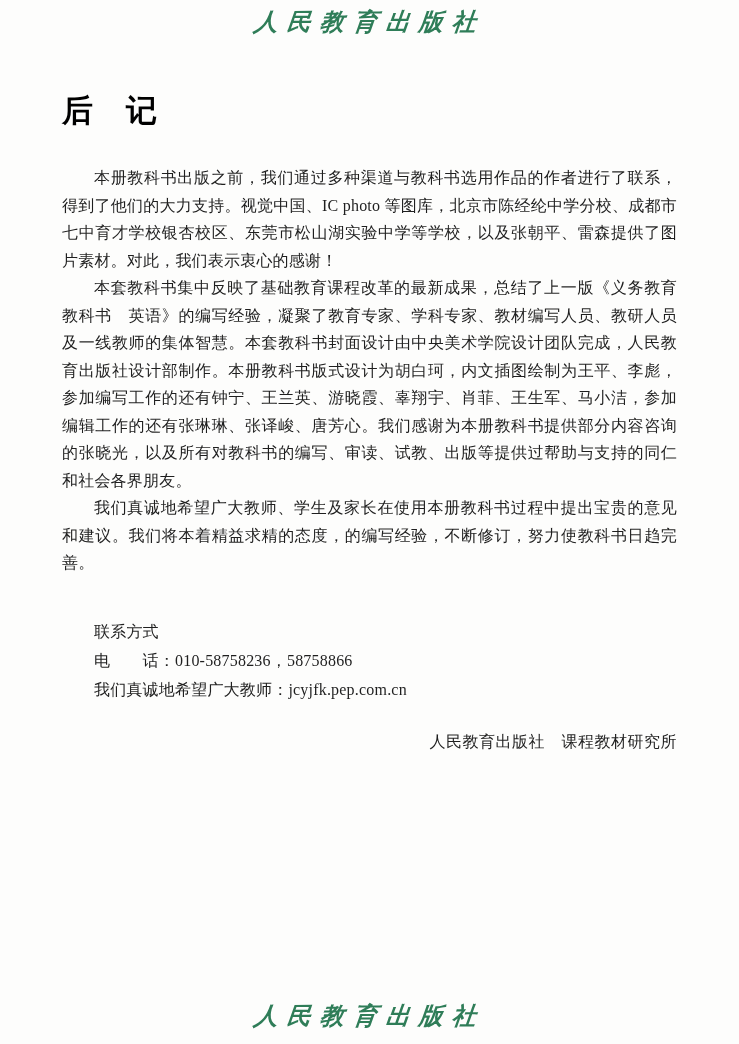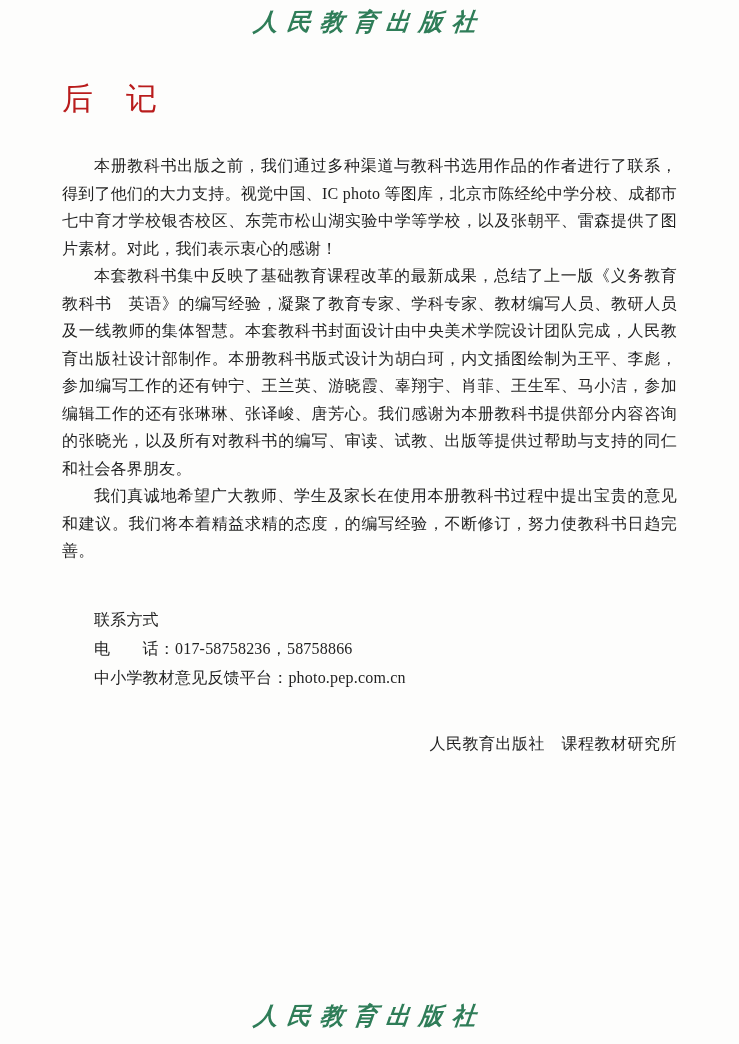--- a/index.html
+++ b/index.html
@@ -37,44 +37,44 @@
     white-space: nowrap;
   }
   .content {
     position: absolute;
     top: 78px;
     left: 62px;
     right: 62px;
   }
   .title {
     font-size: 31px;
-    font-weight: normal;
-    color: #b91c1c;
-    margin: 0 0 32px 0;
+    font-weight: bold;
+    color: #000000;
+    margin: 12px 0 32px 0;
     letter-spacing: 1px;
   }
   .body p {
     font-size: 16px;
     line-height: 27.5px;
     text-align: justify;
     text-indent: 2em;
     margin: 0;
     letter-spacing: 0.2px;
   }
   .contact {
     margin-top: 40px;
     font-size: 16px;
   }
   .contact-line {
     line-height: 29px;
     margin-left: 2em;
     letter-spacing: 0.2px;
   }
   .signature {
-    margin-top: 42px;
+    margin-top: 28px;
     font-size: 16px;
     text-align: right;
     letter-spacing: 0.5px;
   }
 </style>
 </head>
 <body>
 
 <div class="page">
 
@@ -87,22 +87,22 @@
     <h1 class="title">后　记</h1>
 
     <div class="body">
       <p>本册教科书出版之前，我们通过多种渠道与教科书选用作品的作者进行了联系，得到了他们的大力支持。视觉中国、IC photo 等图库，北京市陈经纶中学分校、成都市七中育才学校银杏校区、东莞市松山湖实验中学等学校，以及张朝平、雷森提供了图片素材。对此，我们表示衷心的感谢！</p>
       <p>本套教科书集中反映了基础教育课程改革的最新成果，总结了上一版《义务教育教科书　英语》的编写经验，凝聚了教育专家、学科专家、教材编写人员、教研人员及一线教师的集体智慧。本套教科书封面设计由中央美术学院设计团队完成，人民教育出版社设计部制作。本册教科书版式设计为胡白珂，内文插图绘制为王平、李彪，参加编写工作的还有钟宁、王兰英、游晓霞、辜翔宇、肖菲、王生军、马小洁，参加编辑工作的还有张琳琳、张译峻、唐芳心。我们感谢为本册教科书提供部分内容咨询的张晓光，以及所有对教科书的编写、审读、试教、出版等提供过帮助与支持的同仁和社会各界朋友。</p>
       <p>我们真诚地希望广大教师、学生及家长在使用本册教科书过程中提出宝贵的意见和建议。我们将本着精益求精的态度，的编写经验，不断修订，努力使教科书日趋完善。</p>
     </div>
 
     <div class="contact">
       <div class="contact-line">联系方式</div>
-      <div class="contact-line">电　　话：017-58758236，58758866</div>
-      <div class="contact-line">中小学教材意见反馈平台：photo.pep.com.cn</div>
+      <div class="contact-line">电　　话：010-58758236，58758866</div>
+      <div class="contact-line">我们真诚地希望广大教师：jcyjfk.pep.com.cn</div>
     </div>
 
     <div class="signature">人民教育出版社　课程教材研究所</div>
 
   </div>
 
   <div class="logo logo-footer">
     <span class="logo-text">人民教育出版社</span>
   </div>
 

